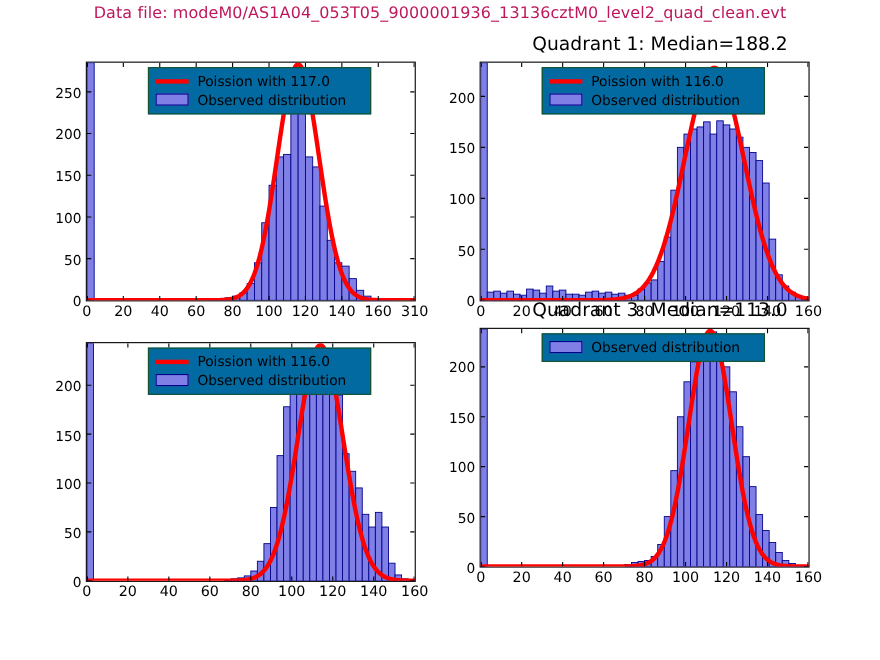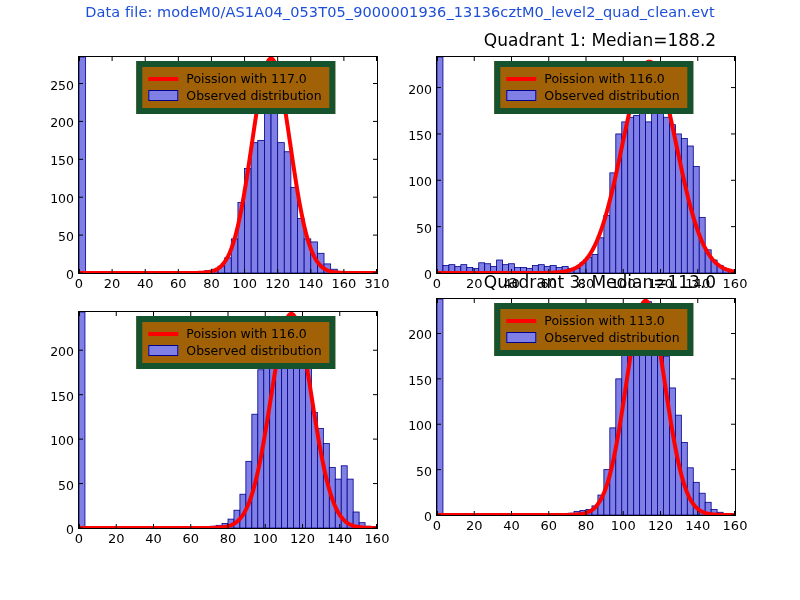--- a/index.html
+++ b/index.html
@@ -5,21 +5,21 @@
   html,body{margin:0;padding:0;}
   body{
     width:800px;height:600px;background:#ffffff;
     font-family:"DejaVu Sans", sans-serif;
     overflow:hidden;
   }
   #fig{position:relative;width:800px;height:600px;}
 
   .figtitle{
     position:absolute;top:4px;left:0;width:800px;
-    text-align:center;font-size:14.5px;color:#1d4ed8;
+    text-align:center;font-size:14.5px;color:#be185d;
     letter-spacing:0.1px;white-space:nowrap;
   }
 
   .panel{position:absolute;}
   .paneltitle{
     position:absolute;left:0;width:100%;text-align:center;
     font-size:17px;color:#000;white-space:nowrap;
   }
 
   .axes{position:absolute;background:#fff;border:1px solid #000;box-sizing:border-box;}
@@ -30,22 +30,22 @@
     font-size:12.5px;color:#000;text-align:left;
     transform:translateY(-50%);white-space:nowrap;
   }
   .xtick{
     position:absolute;top:100%;margin-top:3px;
     font-size:13px;color:#000;text-align:center;
     transform:translateX(-50%);white-space:nowrap;
   }
 
   .legend{
-    position:absolute;background:#a16207;border:6px solid #14532d;
-    box-sizing:border-box;padding:3px 8px 4px 6px;
+    position:absolute;background:#0369a1;border:1px solid #14532d;
+    box-sizing:border-box;padding:3px 22px 4px 6px;
     font-size:12.5px;color:#000;z-index:5;
   }
   .legrow{display:flex;align-items:center;height:17px;white-space:nowrap;}
   .legline{width:30px;height:4px;background:#ff0000;margin-right:8px;flex:none;}
   .legpatch{
     width:30px;height:11px;background:#7f7fe5;border:1px solid #00008b;
     margin-right:8px;flex:none;box-sizing:border-box;
   }
 </style>
 </head>
@@ -428,24 +428,20 @@
         <div class="xtick" style="left: 37.25px;">20</div>
         <div class="xtick" style="left: 74.5px;">40</div>
         <div class="xtick" style="left: 111.75px;">60</div>
         <div class="xtick" style="left: 149px;">80</div>
         <div class="xtick" style="left: 186.25px;">100</div>
         <div class="xtick" style="left: 223.5px;">120</div>
         <div class="xtick" style="left: 260.75px;">140</div>
         <div class="xtick" style="left: 298px;">160</div>
         <div class="legend" style="left: 50%; transform: translateX(-46%); top: 4px;">
           <div class="legrow">
-            <span class="legline"></span>
-            <span>Poission with 113.0</span>
-          </div>
-          <div class="legrow">
             <span class="legpatch"></span>
             <span>Observed distribution</span>
           </div>
         </div>
       </div>
   </div>
 
 </div>
 
 </body></html>

